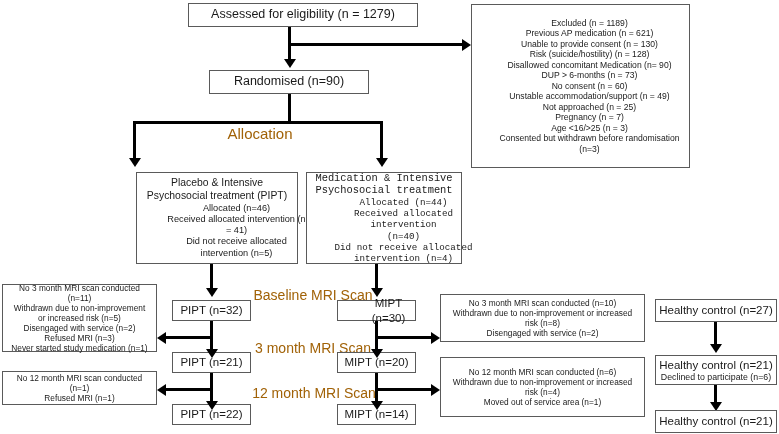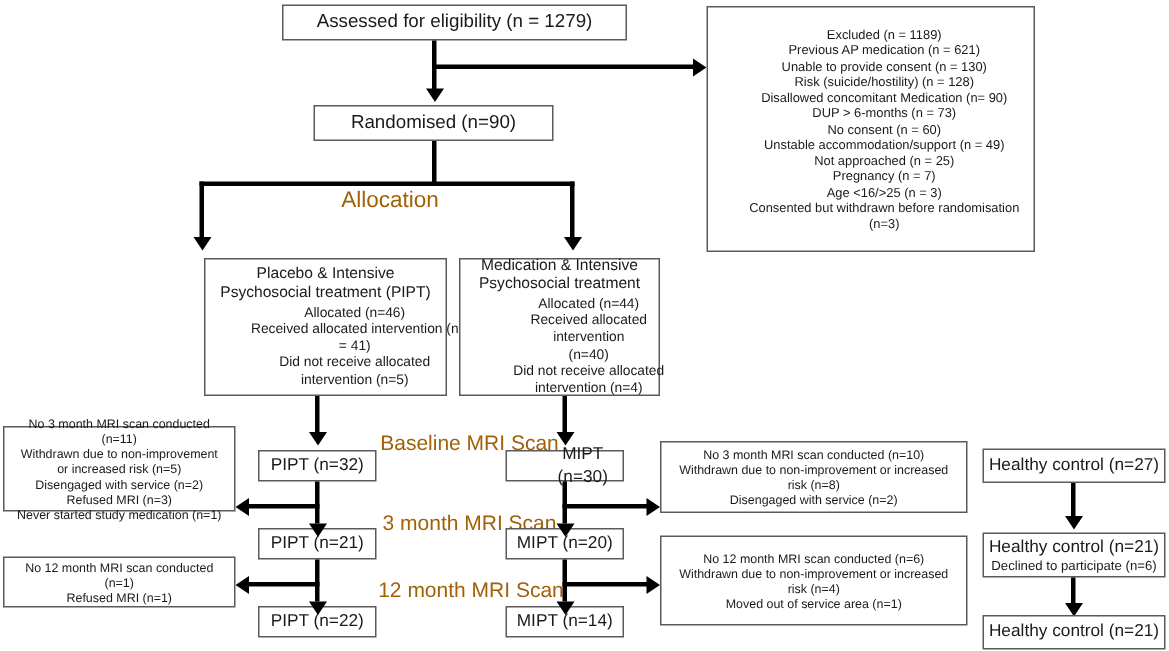--- a/index.html
+++ b/index.html
@@ -123,21 +123,21 @@
   <div class="box" style="left:136px; top:172px; width:162px; height:92px;">
     <span class="ln t-arm-h">Placebo &amp; Intensive</span>
     <span class="ln t-arm-h">Psychosocial treatment (PIPT)</span>
     <span class="ln t-arm-b">Allocated (n=46)</span>
     <span class="ln t-arm-b">Received allocated intervention (n</span>
     <span class="ln t-arm-b">= 41)</span>
     <span class="ln t-arm-b">Did not receive allocated</span>
     <span class="ln t-arm-b">intervention (n=5)</span>
   </div>
 
-  <div class="box" style="left:306px; top:172px; width:134px; height:92px;">
+  <div class="box" style="left:306px; top:172px; width:156px; height:92px;font-family:Liberation Mono, monospace;">
     <span class="ln t-arm-h">Medication &amp; Intensive</span>
     <span class="ln t-arm-h">Psychosocial treatment</span>
     <span class="ln t-arm-b">Allocated (n=44)</span>
     <span class="ln t-arm-b">Received allocated intervention</span>
     <span class="ln t-arm-b">(n=40)</span>
     <span class="ln t-arm-b">Did not receive allocated</span>
     <span class="ln t-arm-b">intervention (n=4)</span>
   </div>
 
   <div class="vline" style="left:210px; top:264px; width:3px; height:27px;"></div>
@@ -183,21 +183,21 @@
   <div class="vline" style="left:375px; top:321px; width:3px; height:28px;"></div>
   <div class="hline" style="left:375px; top:336px; width:58px; height:3px;"></div>
   <div class="arrow-right" style="left:431px; top:331.5px;"></div>
   <div class="arrow-down" style="left:370.5px; top:349px;"></div>
 
   <div class="vline" style="left:375px; top:373px; width:3px; height:28px;"></div>
   <div class="hline" style="left:375px; top:388px; width:58px; height:3px;"></div>
   <div class="arrow-right" style="left:431px; top:383.5px;"></div>
   <div class="arrow-down" style="left:370.5px; top:401px;"></div>
 
-  <div class="box t-side" style="left:2px; top:284px; width:155px; height:57px;">
+  <div class="box t-side" style="left:2px; top:284px; width:155px; height:68px;">
     <span class="ln">No 3 month MRI scan conducted</span>
     <span class="ln">(n=11)</span>
     <span class="ln">Withdrawn due to non-improvement</span>
     <span class="ln">or increased risk (n=5)</span>
     <span class="ln">Disengaged with service (n=2)</span>
     <span class="ln">Refused MRI (n=3)</span>
     <span class="ln">Never started study medication (n=1)</span>
   </div>
 
   <div class="box t-side" style="left:2px; top:371px; width:155px; height:34px;">

